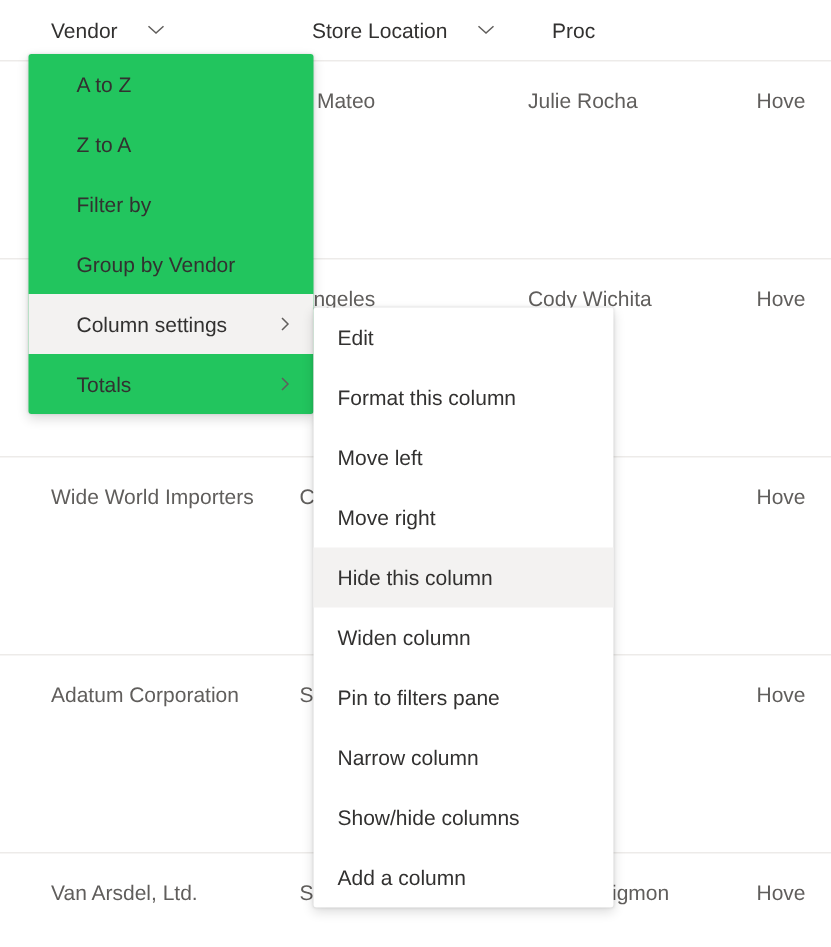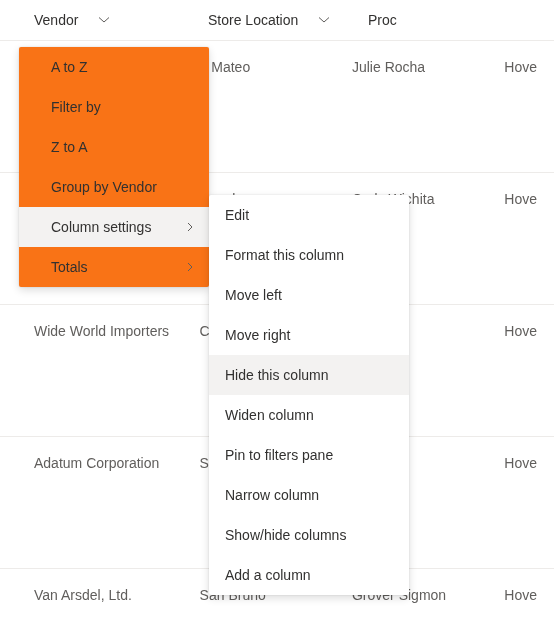--- a/index.html
+++ b/index.html
@@ -48,23 +48,23 @@
     font-size: 14px;
   }
   .body-cell.vendor { width: 200px; padding-left: 34px; }
   .body-cell.store  { width: 160px; }
   .body-cell.person { width: 160px; }
   .body-cell.prod   { width: 60px; }
   
   .menu {
     position: absolute;
     left: 19px;
-    top: 47px;
+    top: 36px;
     width: 190px;
-    background: #f97316;
+    background: #22c55e;
     box-shadow: 0 3px 8px rgba(0,0,0,0.14), 0 0 2px rgba(0,0,0,0.12);
     border-radius: 2px;
     z-index: 50;
   }
   .menu-item {
     padding: 0 14px 0 32px;
     height: 40px;
     display: flex;
     align-items: center;
     justify-content: space-between;
@@ -73,21 +73,21 @@
     cursor: pointer;
   }
   .menu-item:hover, .menu-item.hovered {
     background: #f3f2f1;
   }
   .menu-caret svg { width: 10px; height: 10px; }
   
   .submenu {
     position: absolute;
     left: 209px;
-    top: 195px;
+    top: 205px;
     width: 200px;
     background: #fff;
     box-shadow: 0 3px 8px rgba(0,0,0,0.14), 0 0 2px rgba(0,0,0,0.12);
     border-radius: 2px;
     z-index: 60;
   }
   .submenu-item {
     padding: 0 16px 0 16px;
     height: 40px;
     display: flex;
@@ -158,24 +158,24 @@
         <div class="body-cell prod">Hove</div>
       </div>
     </div>
 </div>
 
 <div class="menu">
   <div class="menu-item">
     <span>A to Z</span>
   </div>
   <div class="menu-item">
+    <span>Z to A</span>
+  </div>
+  <div class="menu-item">
     <span>Filter by</span>
-  </div>
-  <div class="menu-item">
-    <span>Z to A</span>
   </div>
   <div class="menu-item">
     <span>Group by Vendor</span>
   </div>
   <div class="menu-item hovered">
     <span>Column settings</span>
     <span class="menu-caret">
       <svg viewBox="0 0 10 10">
           <path d="M3 1 L7 5 L3 9" stroke="#605e5c" stroke-width="1" fill="none"></path>
         </svg>

